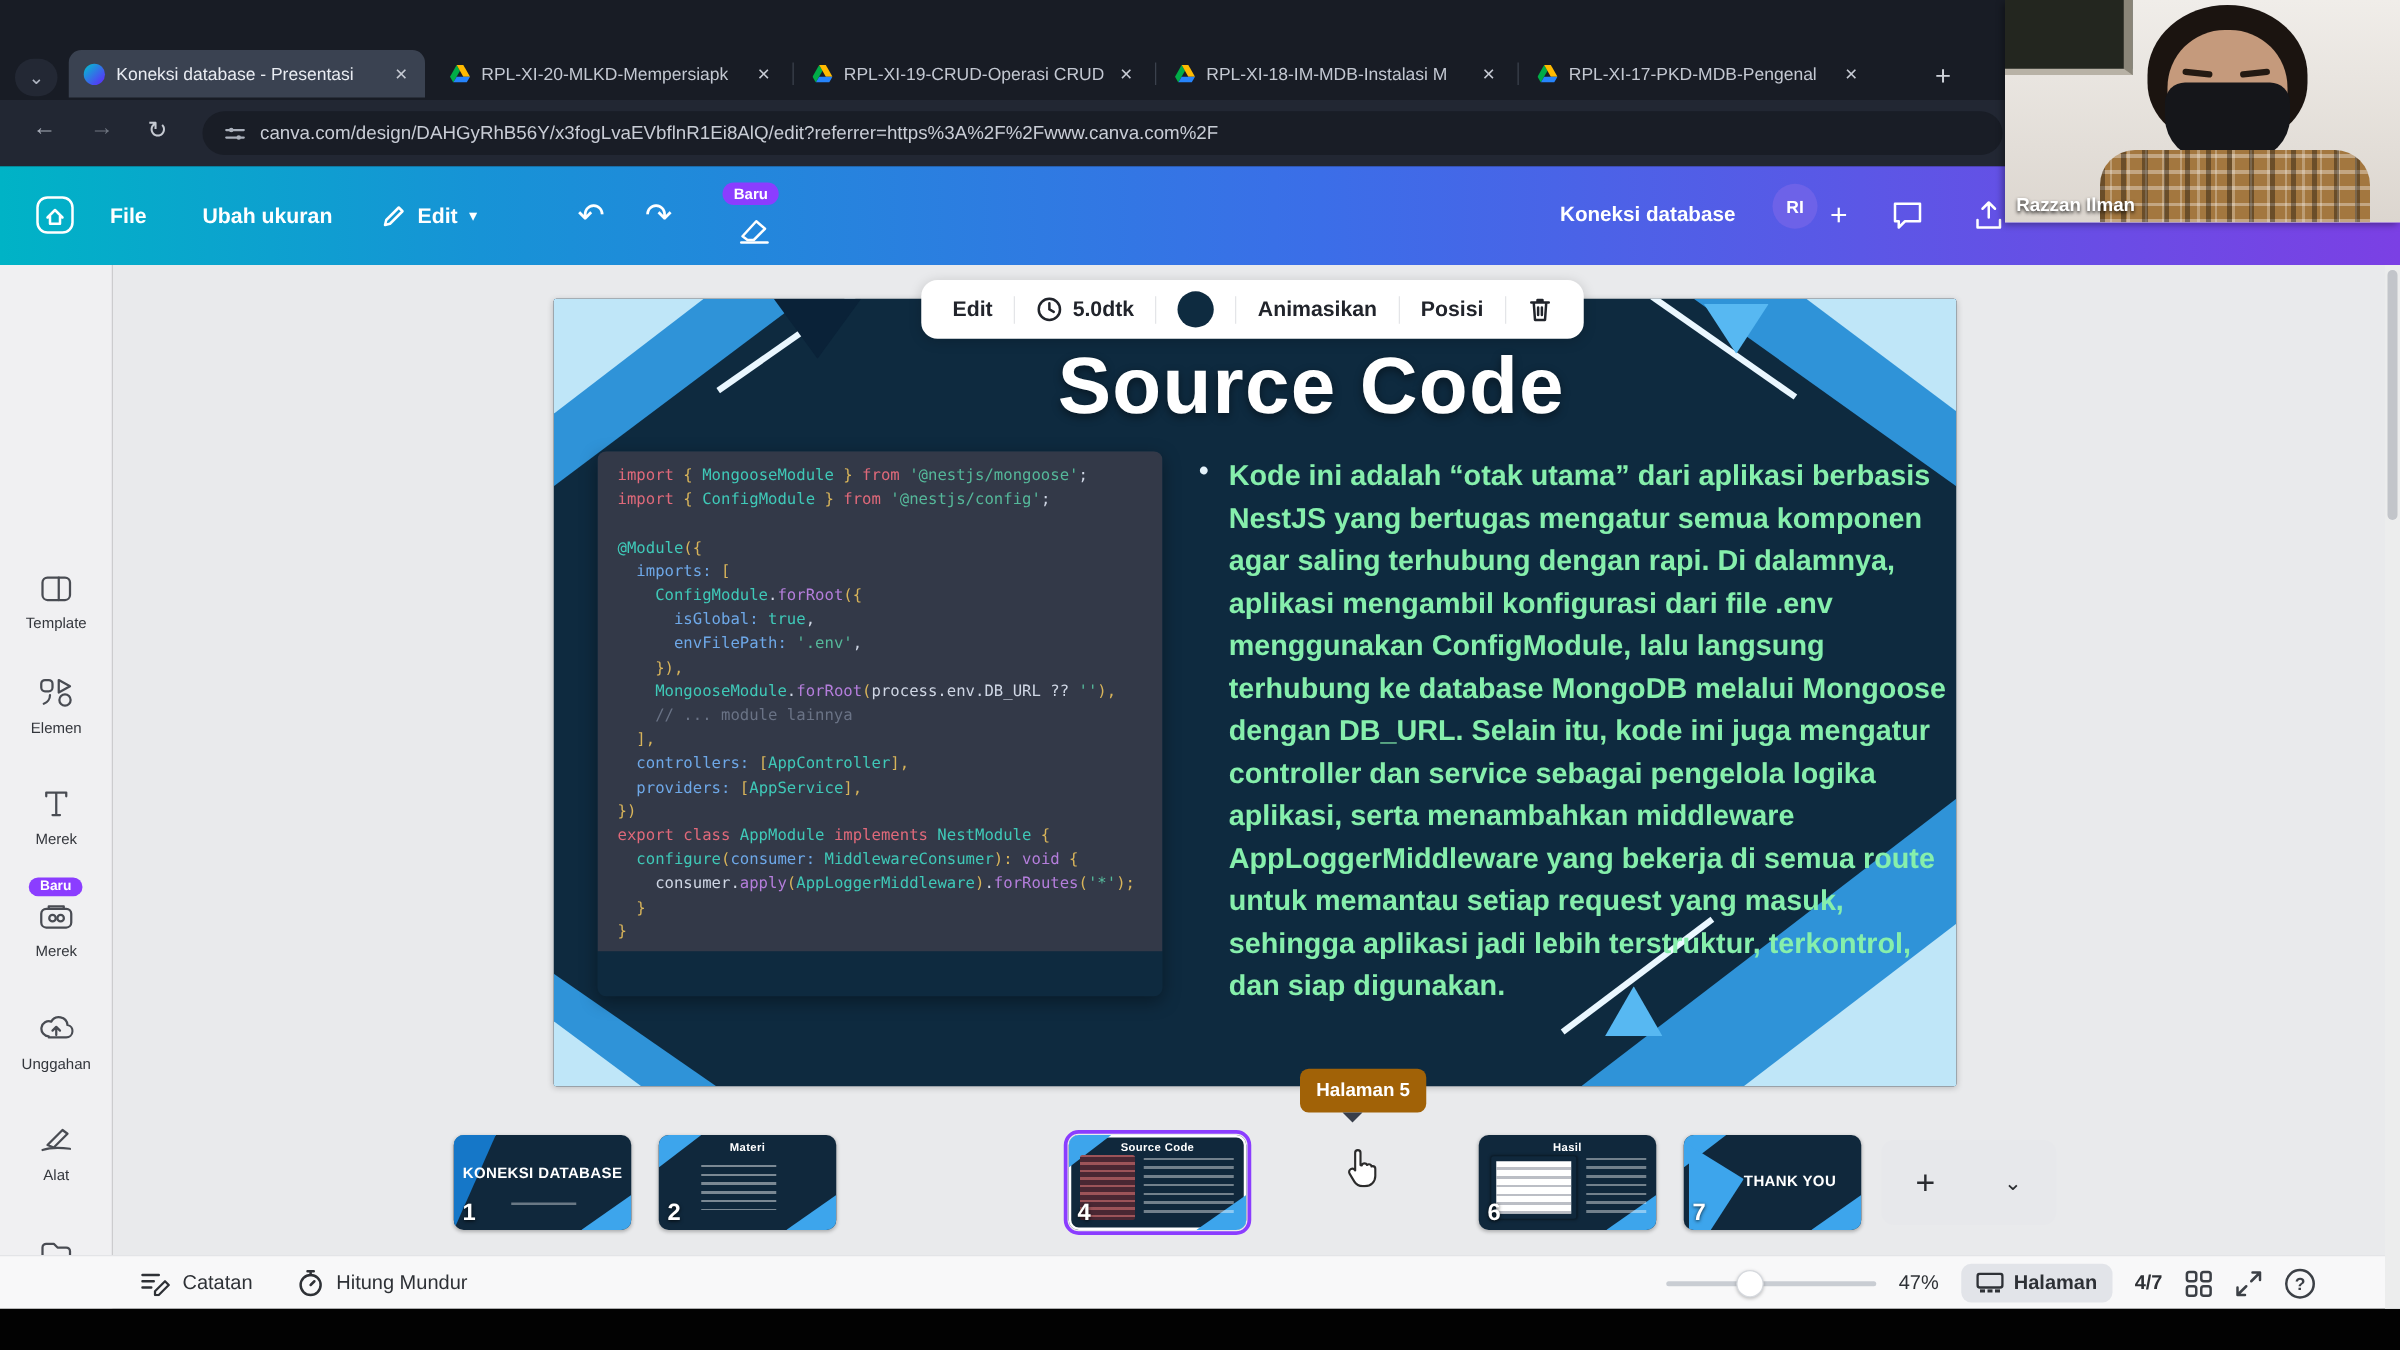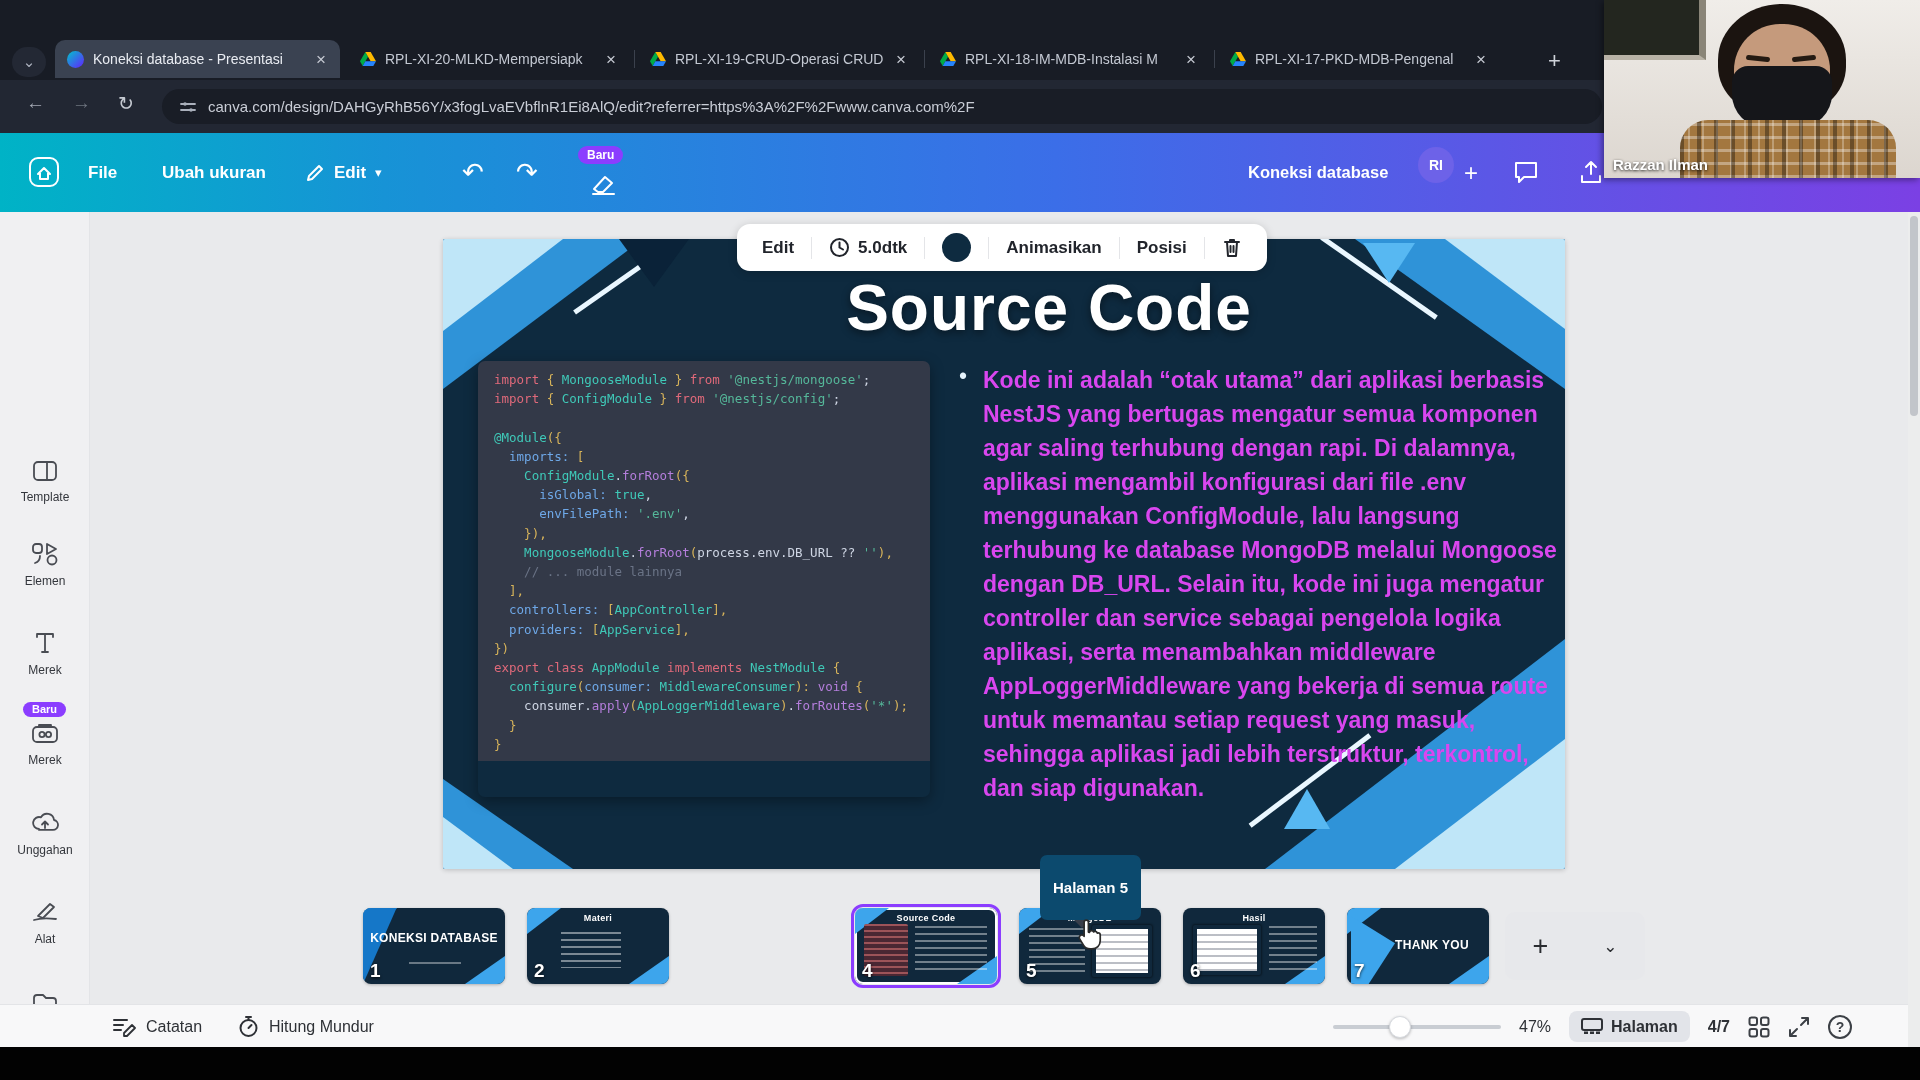--- a/index.html
+++ b/index.html
@@ -44,40 +44,40 @@
   #canvas { position:absolute; left:90px; top:212px; width:1830px; height:835px; background:#e9eaec; }
   #slide { position:absolute; left:353px; top:27px; width:1122px; height:630px; background:#0e2a3f; border-radius:2px; box-shadow:0 1px 5px rgba(0,0,0,.2); overflow:hidden; }
   .tri { position:absolute; }
   #slide-title { position:absolute; left:50%; top:32px; transform:translateX(calc(-50% + 45px)); font-size:64px; font-weight:800; color:#fff; letter-spacing:1px; text-shadow:0 3px 8px rgba(0,0,0,.45); white-space:nowrap; }
   #codeblock { position:absolute; left:35px; top:122px; width:452px; height:436px; border-radius:7px; overflow:hidden; box-shadow:0 4px 14px rgba(0,0,0,.35); }
   #codehead { height:36px; background:#15171f; display:flex; align-items:center; gap:8px; padding:0 12px; border-left:4px solid #e8f2f8; }
   #codehead .loc { color:#fff; font-size:15px; font-weight:700; }
   #codehead .ts { color:#39c3b4; font-size:11px; font-weight:700; font-family:"DejaVu Sans Mono", monospace; }
   #codehead .fname { color:#fff; font-size:15px; text-decoration:underline; }
   #codebody { height:400px; background:rgba(54,58,73,.95); padding:9px 16px; font-family:"DejaVu Sans Mono", monospace; font-size:12.5px; line-height:19.2px; white-space:pre; }
-  #paragraph { position:absolute; left:540px; top:124px; width:578px; font-size:23px; line-height:34px; font-weight:600; color:#d946ef; }
+  #paragraph { position:absolute; left:540px; top:124px; width:578px; font-size:23px; line-height:34px; font-weight:600; color:#86efac; }
   #bullet { position:absolute; left:516px; top:124px; font-size:23px; color:#e4f2fb; }
 
   
   #ctx { position:absolute; left:647px; top:12px; height:47px; background:#fff; border-radius:13px; box-shadow:0 2px 10px rgba(0,0,0,.18); display:flex; align-items:center; padding:0 8px; }
   #ctx .item { padding:0 17px; font-size:17px; font-weight:600; color:#21242b; display:flex; align-items:center; gap:8px; }
   #ctx .sep { width:1px; height:22px; background:#e4e5e8; }
   #ctx .swatch { width:29px; height:29px; border-radius:50%; background:#0e2b40; }
 
   
   .thumb { position:absolute; top:696px; width:142px; height:76px; background:#10283c; border-radius:8px; overflow:hidden; box-shadow:0 1px 3px rgba(0,0,0,.25); }
   .thumb.selected { outline:3px solid #8b3dff; outline-offset:1px; box-shadow:inset 0 0 0 2px #fff; }
   .thumb .num { position:absolute; left:7px; bottom:2px; color:#fff; font-size:19px; font-weight:800; text-shadow:0 1px 3px rgba(0,0,0,.8); }
   .thumb .ttl { position:absolute; top:5px; width:100%; text-align:center; color:#fff; font-weight:800; font-size:9px; letter-spacing:.3px; }
   .thumb .corner-tl { position:absolute; left:0; top:0; width:34px; height:26px; background:#3da5ec; clip-path:polygon(0 0,100% 0,0 100%); }
   .thumb .corner-br { position:absolute; right:0; bottom:0; width:40px; height:28px; background:#3da5ec; clip-path:polygon(100% 100%,100% 0,0 100%); }
   .lines { background:repeating-linear-gradient(180deg, rgba(255,255,255,.75) 0 2px, transparent 2px 7px); }
   .whiteblock { position:absolute; background:#fff; border-radius:3px; box-shadow:0 0 2px rgba(0,0,0,.4); }
   .addpage { position:absolute; left:1415px; top:700px; width:140px; height:68px; background:#e7e8eb; border-radius:10px; display:flex; align-items:center; justify-content:space-around; color:#2a2c30; }
-  .tooltip { position:absolute; left:950px; top:643px; background:#0c4a6e; color:#fff; font-size:15px; font-weight:700; padding:24px 13px; border-radius:7px; }
+  .tooltip { position:absolute; left:950px; top:643px; background:#a16207; color:#fff; font-size:15px; font-weight:700; padding:9px 13px; border-radius:7px; }
   .tooltip:after { content:""; position:absolute; left:34px; bottom:-8px; border:8px solid transparent; border-top-color:#383e4a; border-bottom:none; }
 
   
   #statusbar { position:absolute; left:0; top:1004px; width:1920px; height:43px; background:#f8f8f9; border-top:1px solid #e3e4e7; }
   #statusbar .grp { position:absolute; top:0; height:43px; display:flex; align-items:center; gap:10px; color:#2e3136; font-size:16px; font-weight:500; }
   .slider-track { width:168px; height:4px; border-radius:2px; background:#c9cdd3; position:relative; }
   .slider-thumb { position:absolute; left:56px; top:-9px; width:22px; height:22px; border-radius:50%; background:#fff; border:1px solid #d6d9de; box-shadow:0 1px 3px rgba(0,0,0,.25); }
   .view-pill { background:#e2e4e9; border-radius:8px; height:31px; display:flex; align-items:center; gap:8px; padding:0 12px; font-weight:600; }
   .q-circle { width:24px; height:24px; border-radius:50%; border:2px solid #3c4046; display:flex; align-items:center; justify-content:center; font-size:14px; font-weight:700; color:#3c4046; }
   #blackband { position:absolute; left:0; top:1047px; width:1920px; height:33px; background:#020202; }
@@ -358,27 +358,20 @@
     <span class="num">2</span>
   </div>
   <div class="thumb selected" style="left:765px;">
     <div class="corner-tl"></div>
       <div class="corner-br"></div>
     <div class="ttl">Source Code</div>
     <div class="abs" style="left:9px; top:16px; width:44px; height:52px; background:#4a2733; border-radius:2px; background-image:repeating-linear-gradient(180deg, rgba(224,120,120,.55) 0 2px, transparent 2px 6px);"></div>
     <div class="lines abs" style="left:60px; top:18px; width:72px; height:48px; opacity:.55;"></div>
     <span class="num">4</span>
   </div>
-  <div class="thumb" style="left:929px;">
-    <div class="corner-tl"></div>
-    <div class="ttl">MongoDB</div>
-    <div class="lines abs" style="left:10px; top:20px; width:56px; height:44px; opacity:.55;"></div>
-    <div class="whiteblock" style="left:72px; top:16px; width:62px; height:54px; background-image:repeating-linear-gradient(180deg, rgba(120,126,140,.5) 3px 5px, transparent 5px 10px); background-clip:content-box; padding:5px;"></div>
-    <span class="num">5</span>
-  </div>
   <div class="thumb" style="left:1093px;">
     <div class="corner-br"></div>
     <div class="ttl">Hasil</div>
     <div class="whiteblock" style="left:9px; top:16px; width:70px; height:52px; background-image:repeating-linear-gradient(180deg, rgba(120,126,140,.5) 3px 5px, transparent 5px 10px); background-clip:content-box; padding:5px;"></div>
     <div class="lines abs" style="left:86px; top:18px; width:48px; height:48px; opacity:.55;"></div>
     <span class="num">6</span>
   </div>
   <div class="thumb" style="left:1257px;">
     <div class="corner-tl"></div>
       <div class="corner-br"></div>

